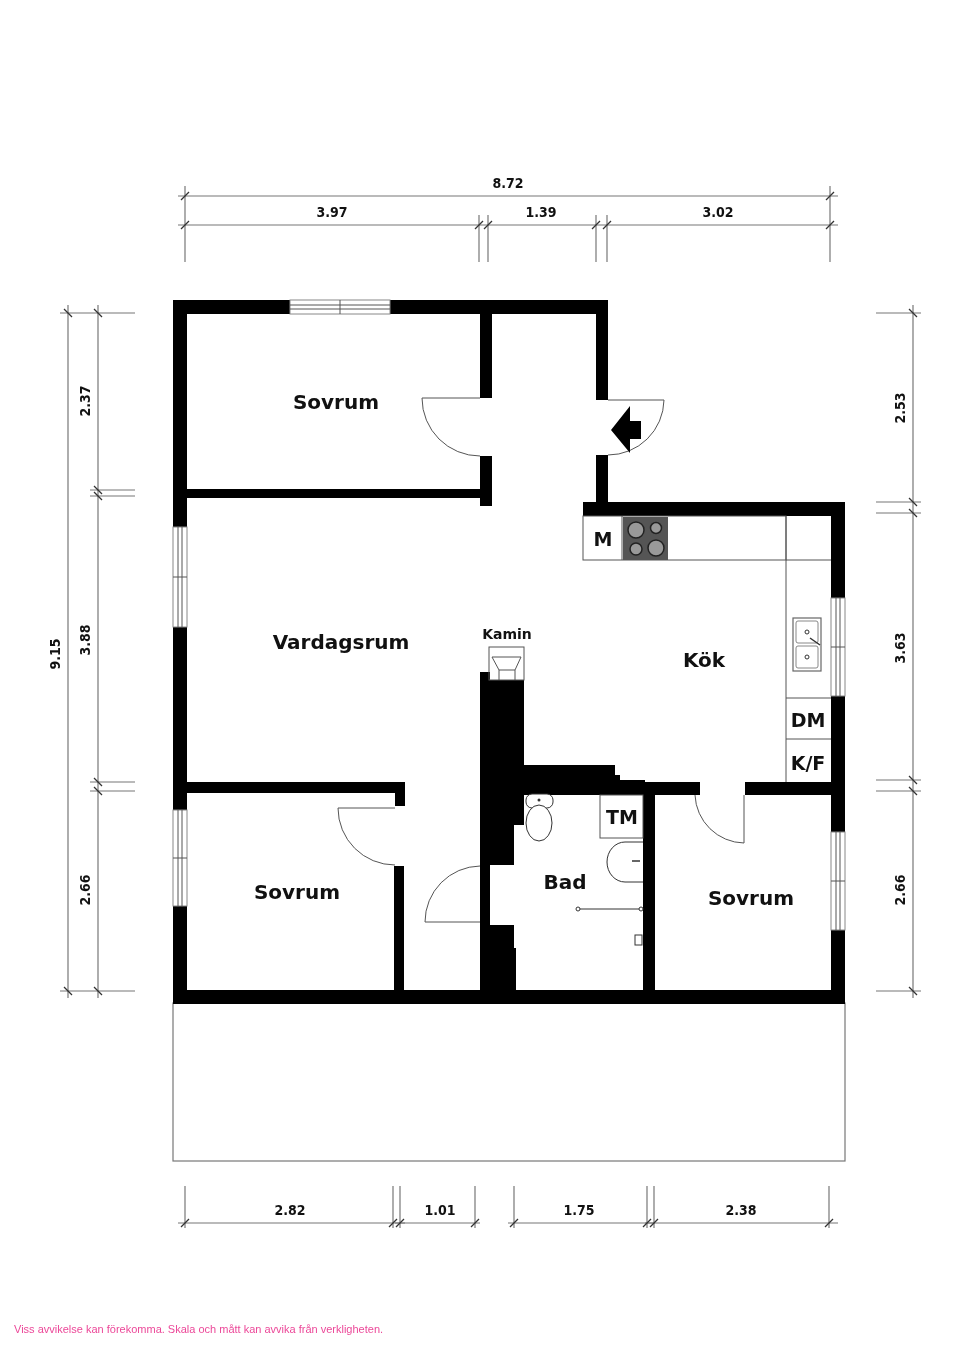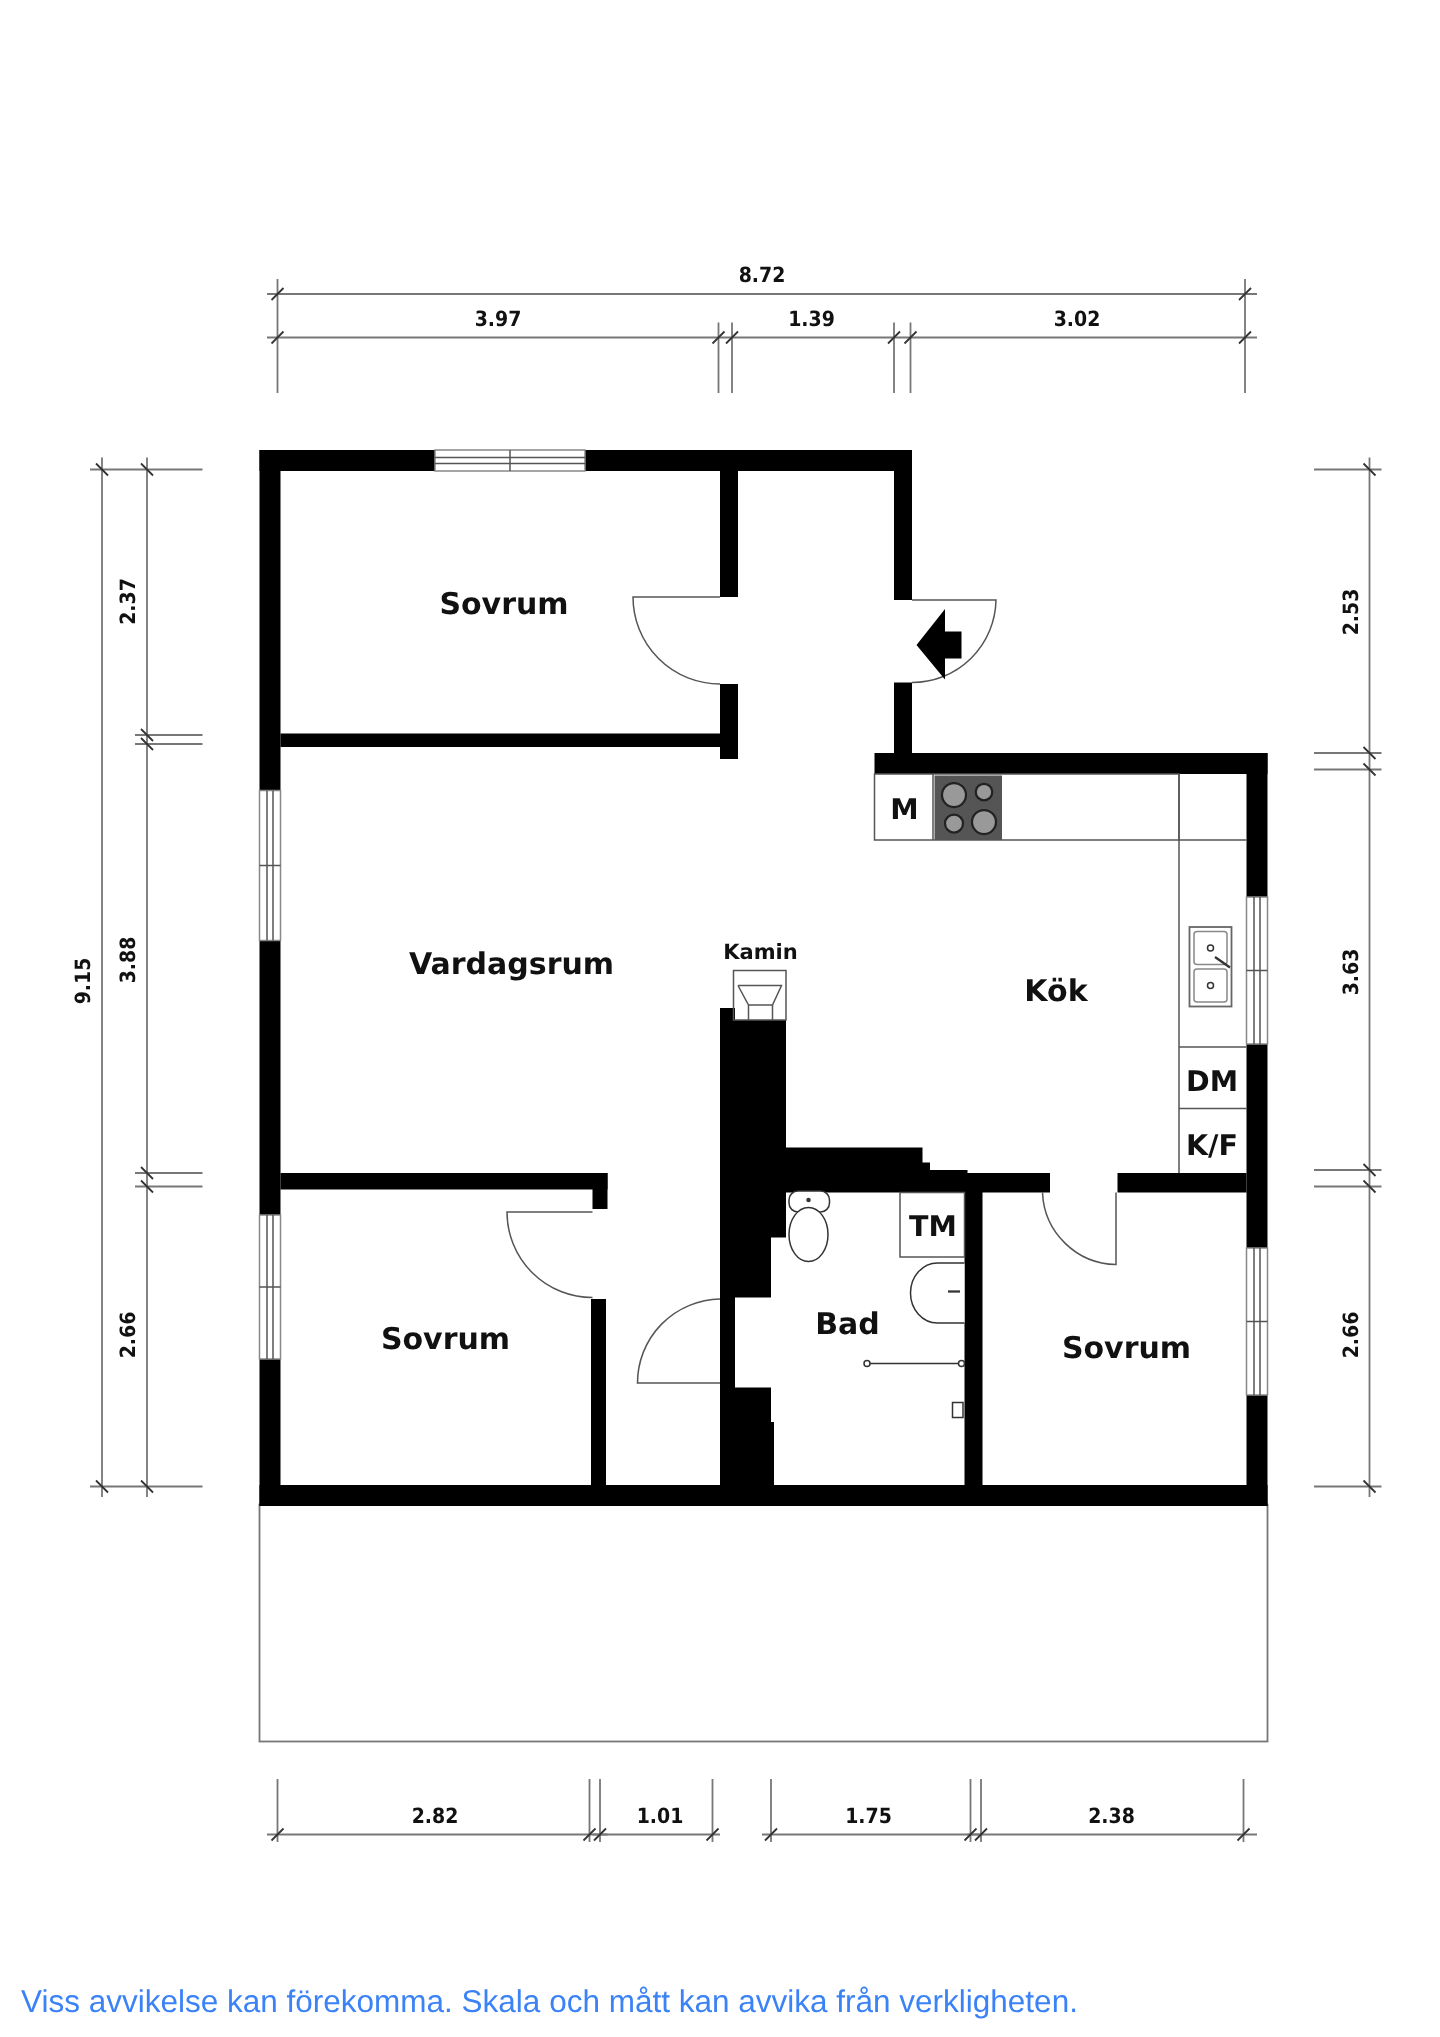--- a/index.html
+++ b/index.html
@@ -10,21 +10,21 @@
          font-size: 14px; fill: #111; }
   .room { font-family: "DejaVu Sans", sans-serif; font-weight: bold; font-size: 20px; fill: #111; }
   .small { font-family: "DejaVu Sans", sans-serif; font-weight: bold; font-size: 14px; fill: #111; }
   .fix { font-family: "DejaVu Sans", sans-serif; font-weight: bold; font-size: 19px; fill: #111; }
   .wall { fill: #000; }
   .thin { stroke: #555; stroke-width: 1; fill: none; }
   .dimline { stroke: #777; stroke-width: 1.2; fill: none; }
   .tick { stroke: #333; stroke-width: 1.2; }
   .win { fill: #fff; stroke: #888; stroke-width: 1; }
   #disclaimer { position: absolute; left: 14px; top: 1323px; font-family: "Liberation Sans", sans-serif;
-                font-size: 21px; color: #3b82f6; }
+                font-size: 11px; color: #ec4899; }
 </style>
 </head>
 <body>
 
 <svg id="plan" width="960" height="1358" viewBox="0 0 960 1358" xmlns="http://www.w3.org/2000/svg">
 
   <g>
     <line class="dimline" x1="178" y1="196" x2="838" y2="196"></line>
     <line class="dimline" x1="178" y1="225" x2="838" y2="225"></line>
 

